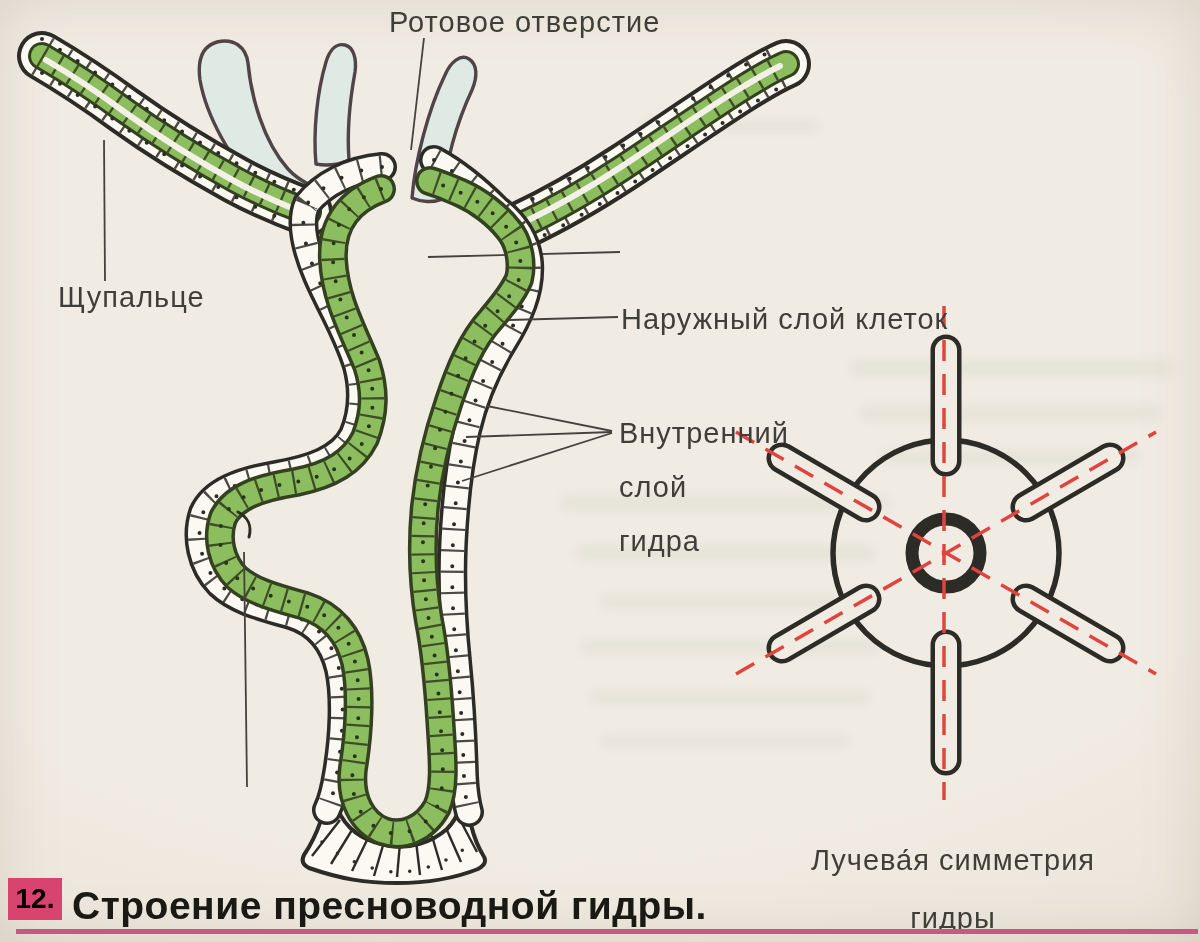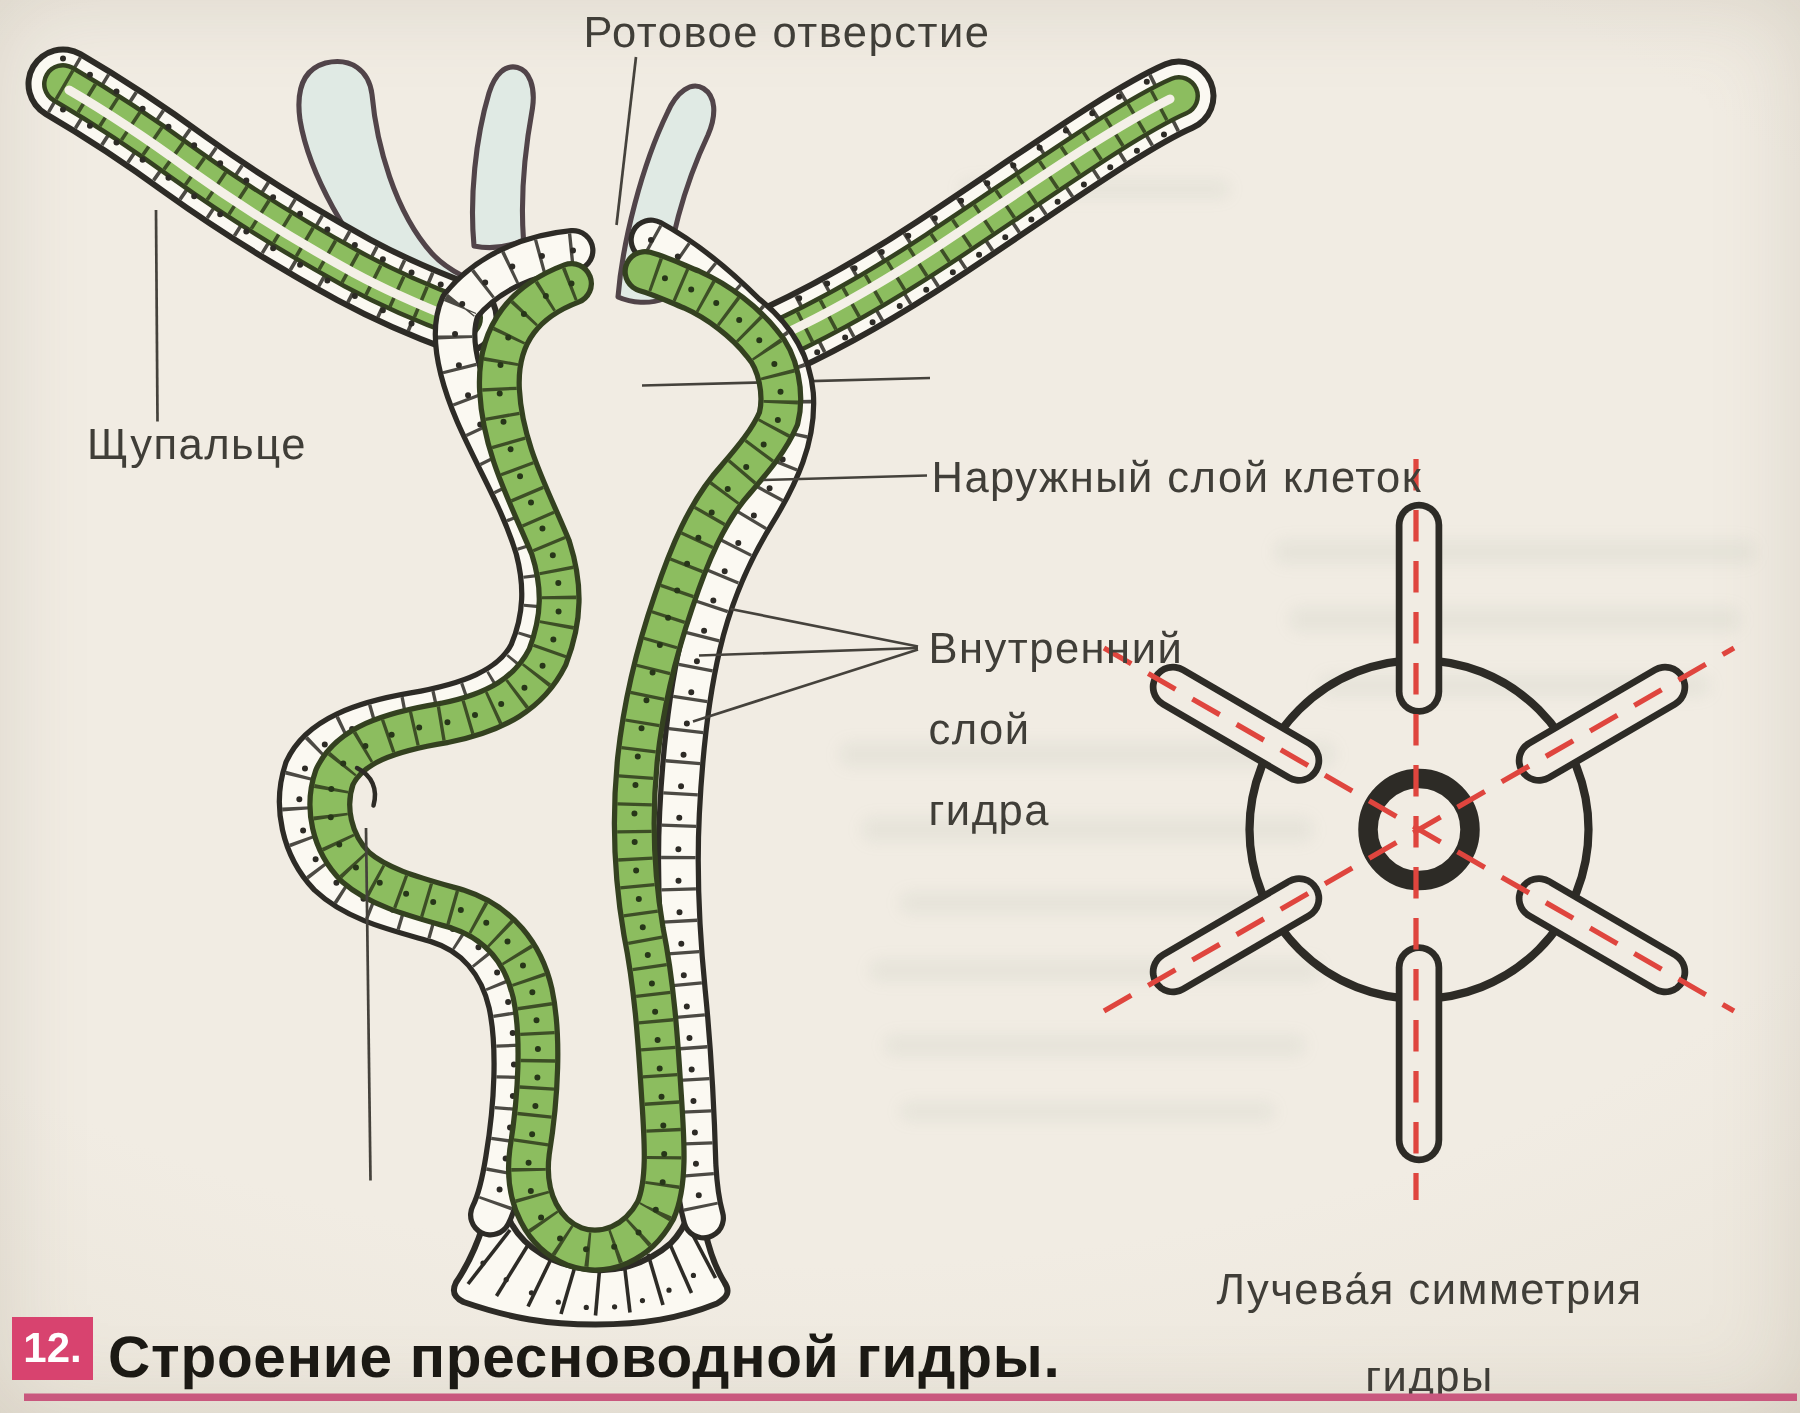--- a/index.html
+++ b/index.html
@@ -47,21 +47,21 @@
   .sym-donut{stroke:var(--ink);stroke-width:13;fill:none;}
   .spoke-out{stroke:var(--ink);stroke-width:31;stroke-linecap:round;}
   .spoke-in{stroke:var(--paper);stroke-width:22;stroke-linecap:round;}
   .axis{stroke:var(--red);stroke-width:3.5;stroke-dasharray:21 13;stroke-linecap:butt;}
 
   
   .lbl{position:absolute;color:var(--label);font-size:29px;letter-spacing:1px;line-height:26px;white-space:nowrap;}
   .lbl .ln{display:block;margin-top:28px;}
   .sym-lbl{text-align:center;line-height:30px;}
   .fig-num{position:absolute;left:8px;top:878px;width:54px;height:42px;background:var(--pink);
-    color:#ffffff;font-weight:bold;font-size:28px;display:flex;align-items:center;justify-content:center;}
+    color:#000000;font-weight:bold;font-size:28px;display:flex;align-items:center;justify-content:center;}
   .fig-cap{position:absolute;left:72px;top:884px;color:var(--captionInk);font-weight:bold;font-size:39px;letter-spacing:.5px;}
   .pink-rule{position:absolute;left:16px;top:929px;width:1182px;height:5px;background:var(--pinkRule);}
 </style>
 </head>
 <body>
 
 <div class="page">
 
   <i class="sm" style="left:560px;top:495px;width:330px;height:16px"></i>
   <i class="sm" style="left:575px;top:545px;width:300px;height:16px"></i>

